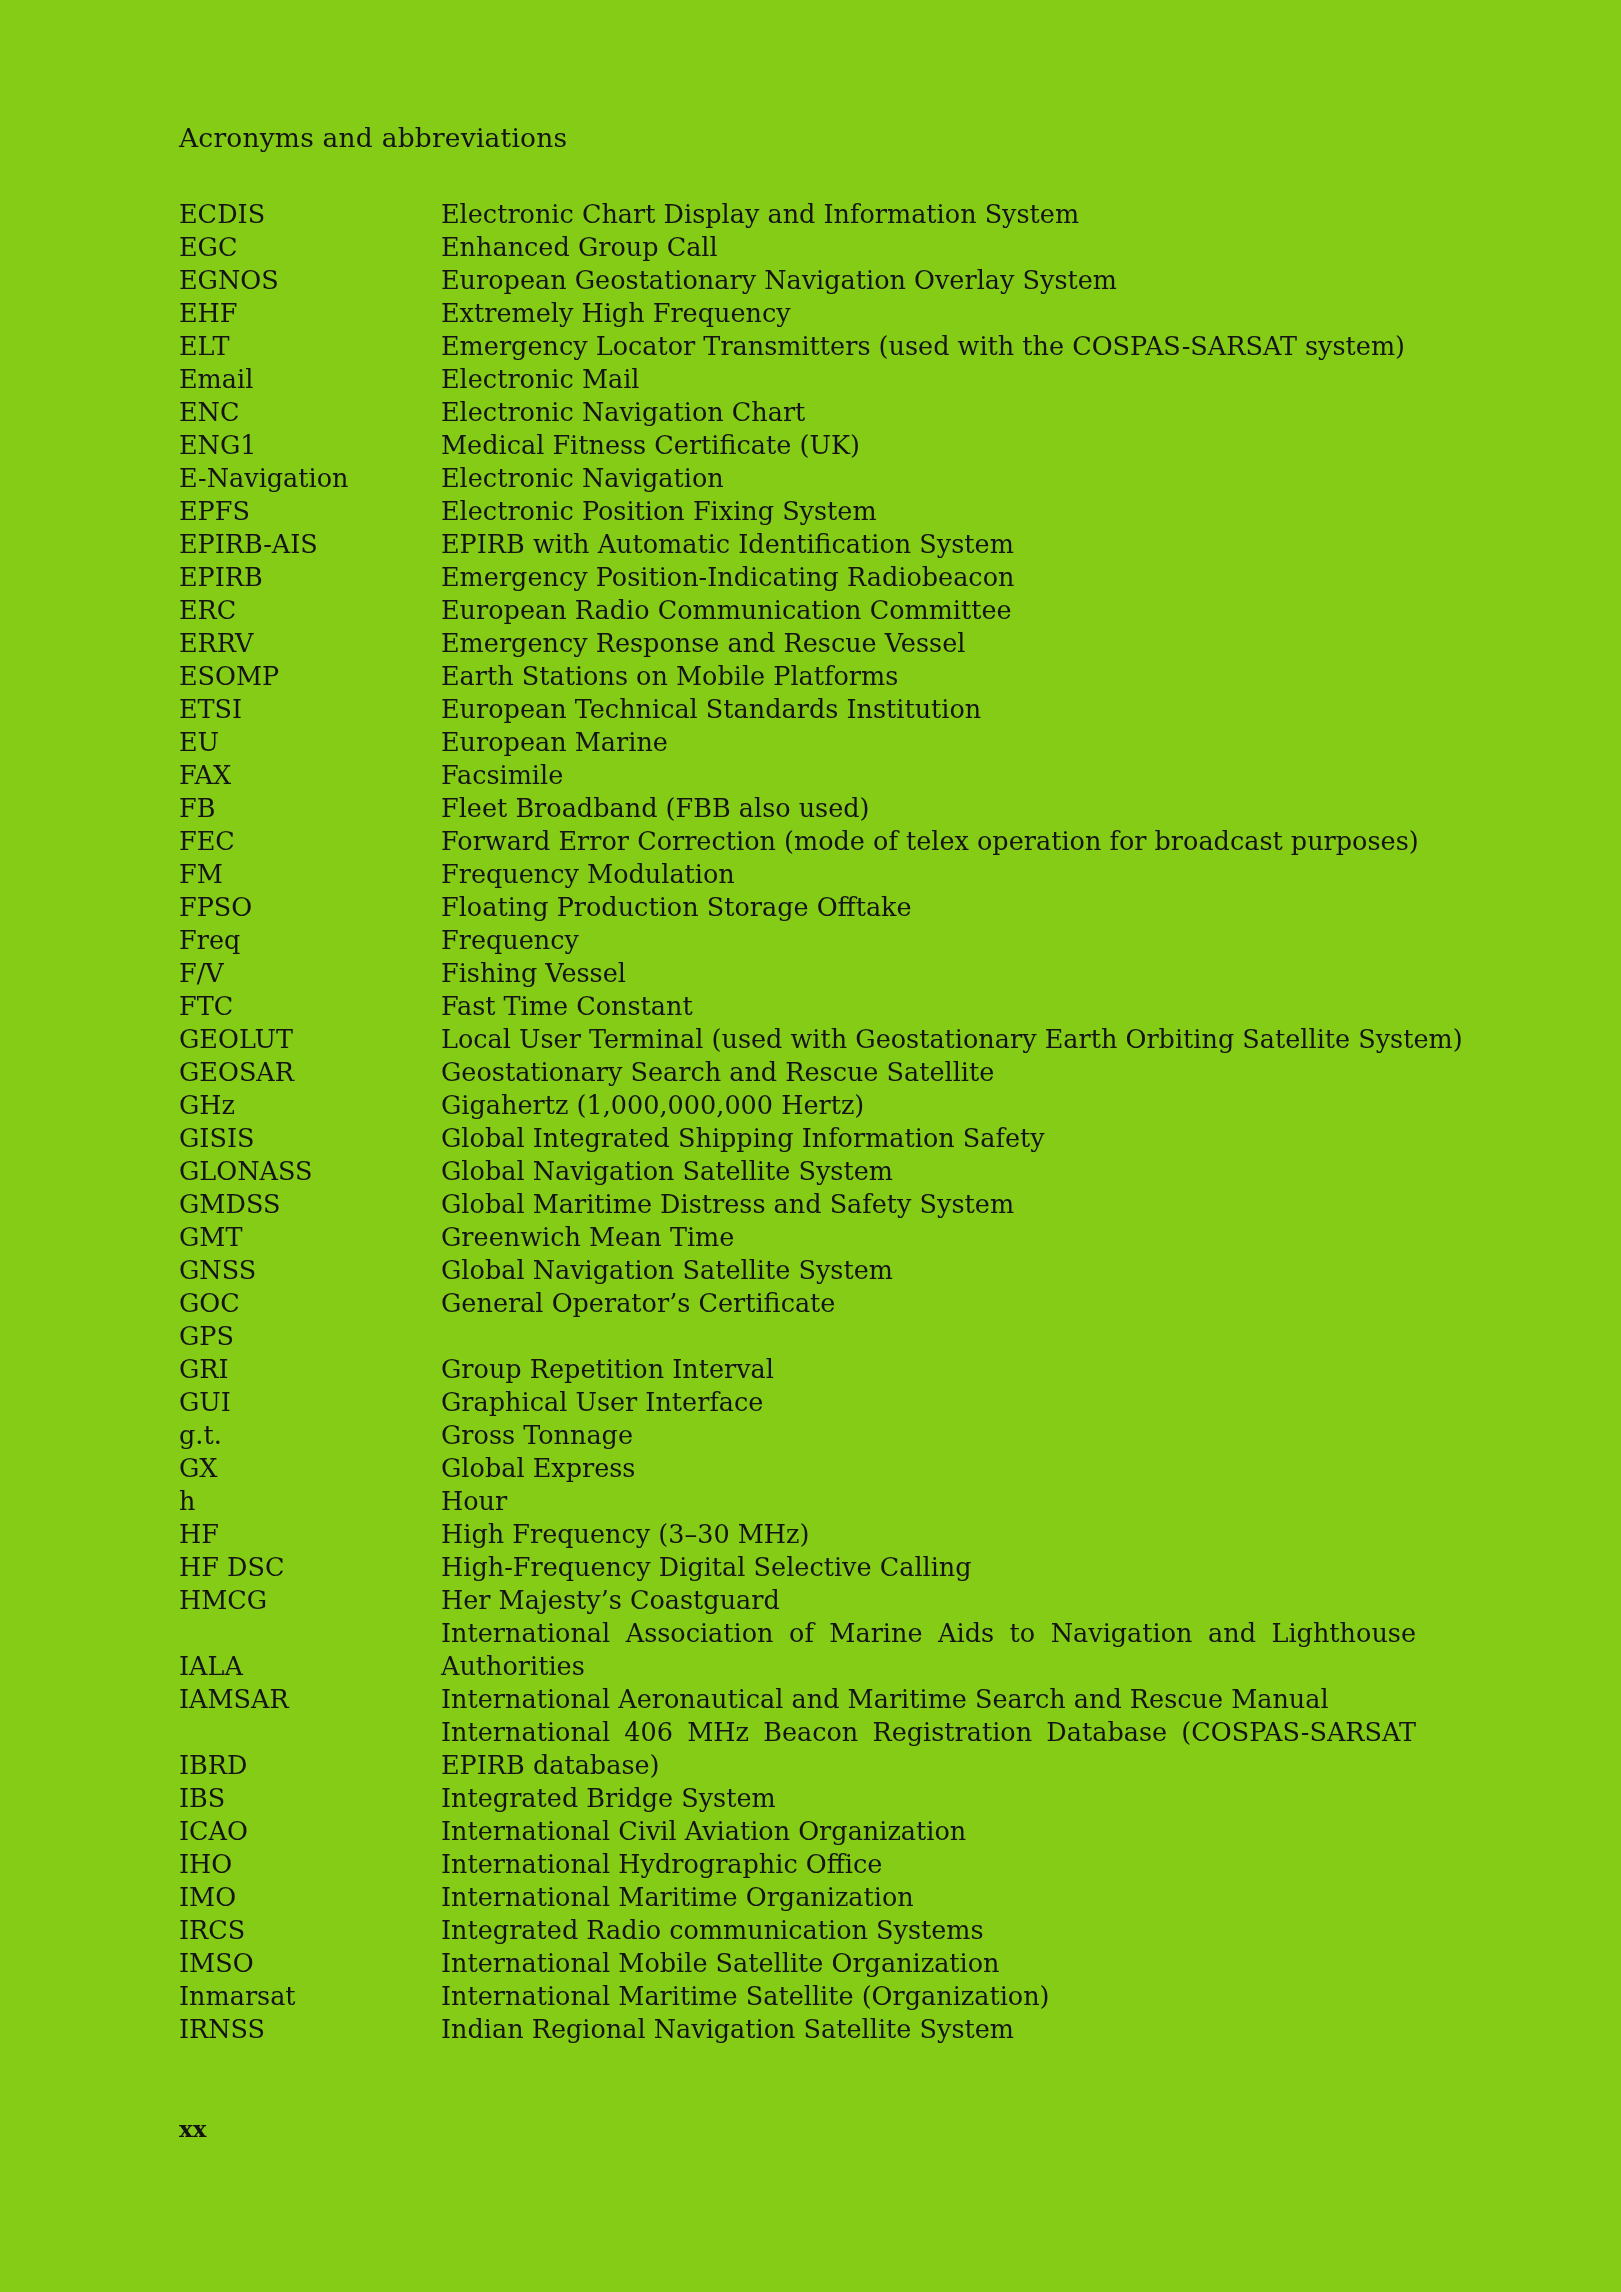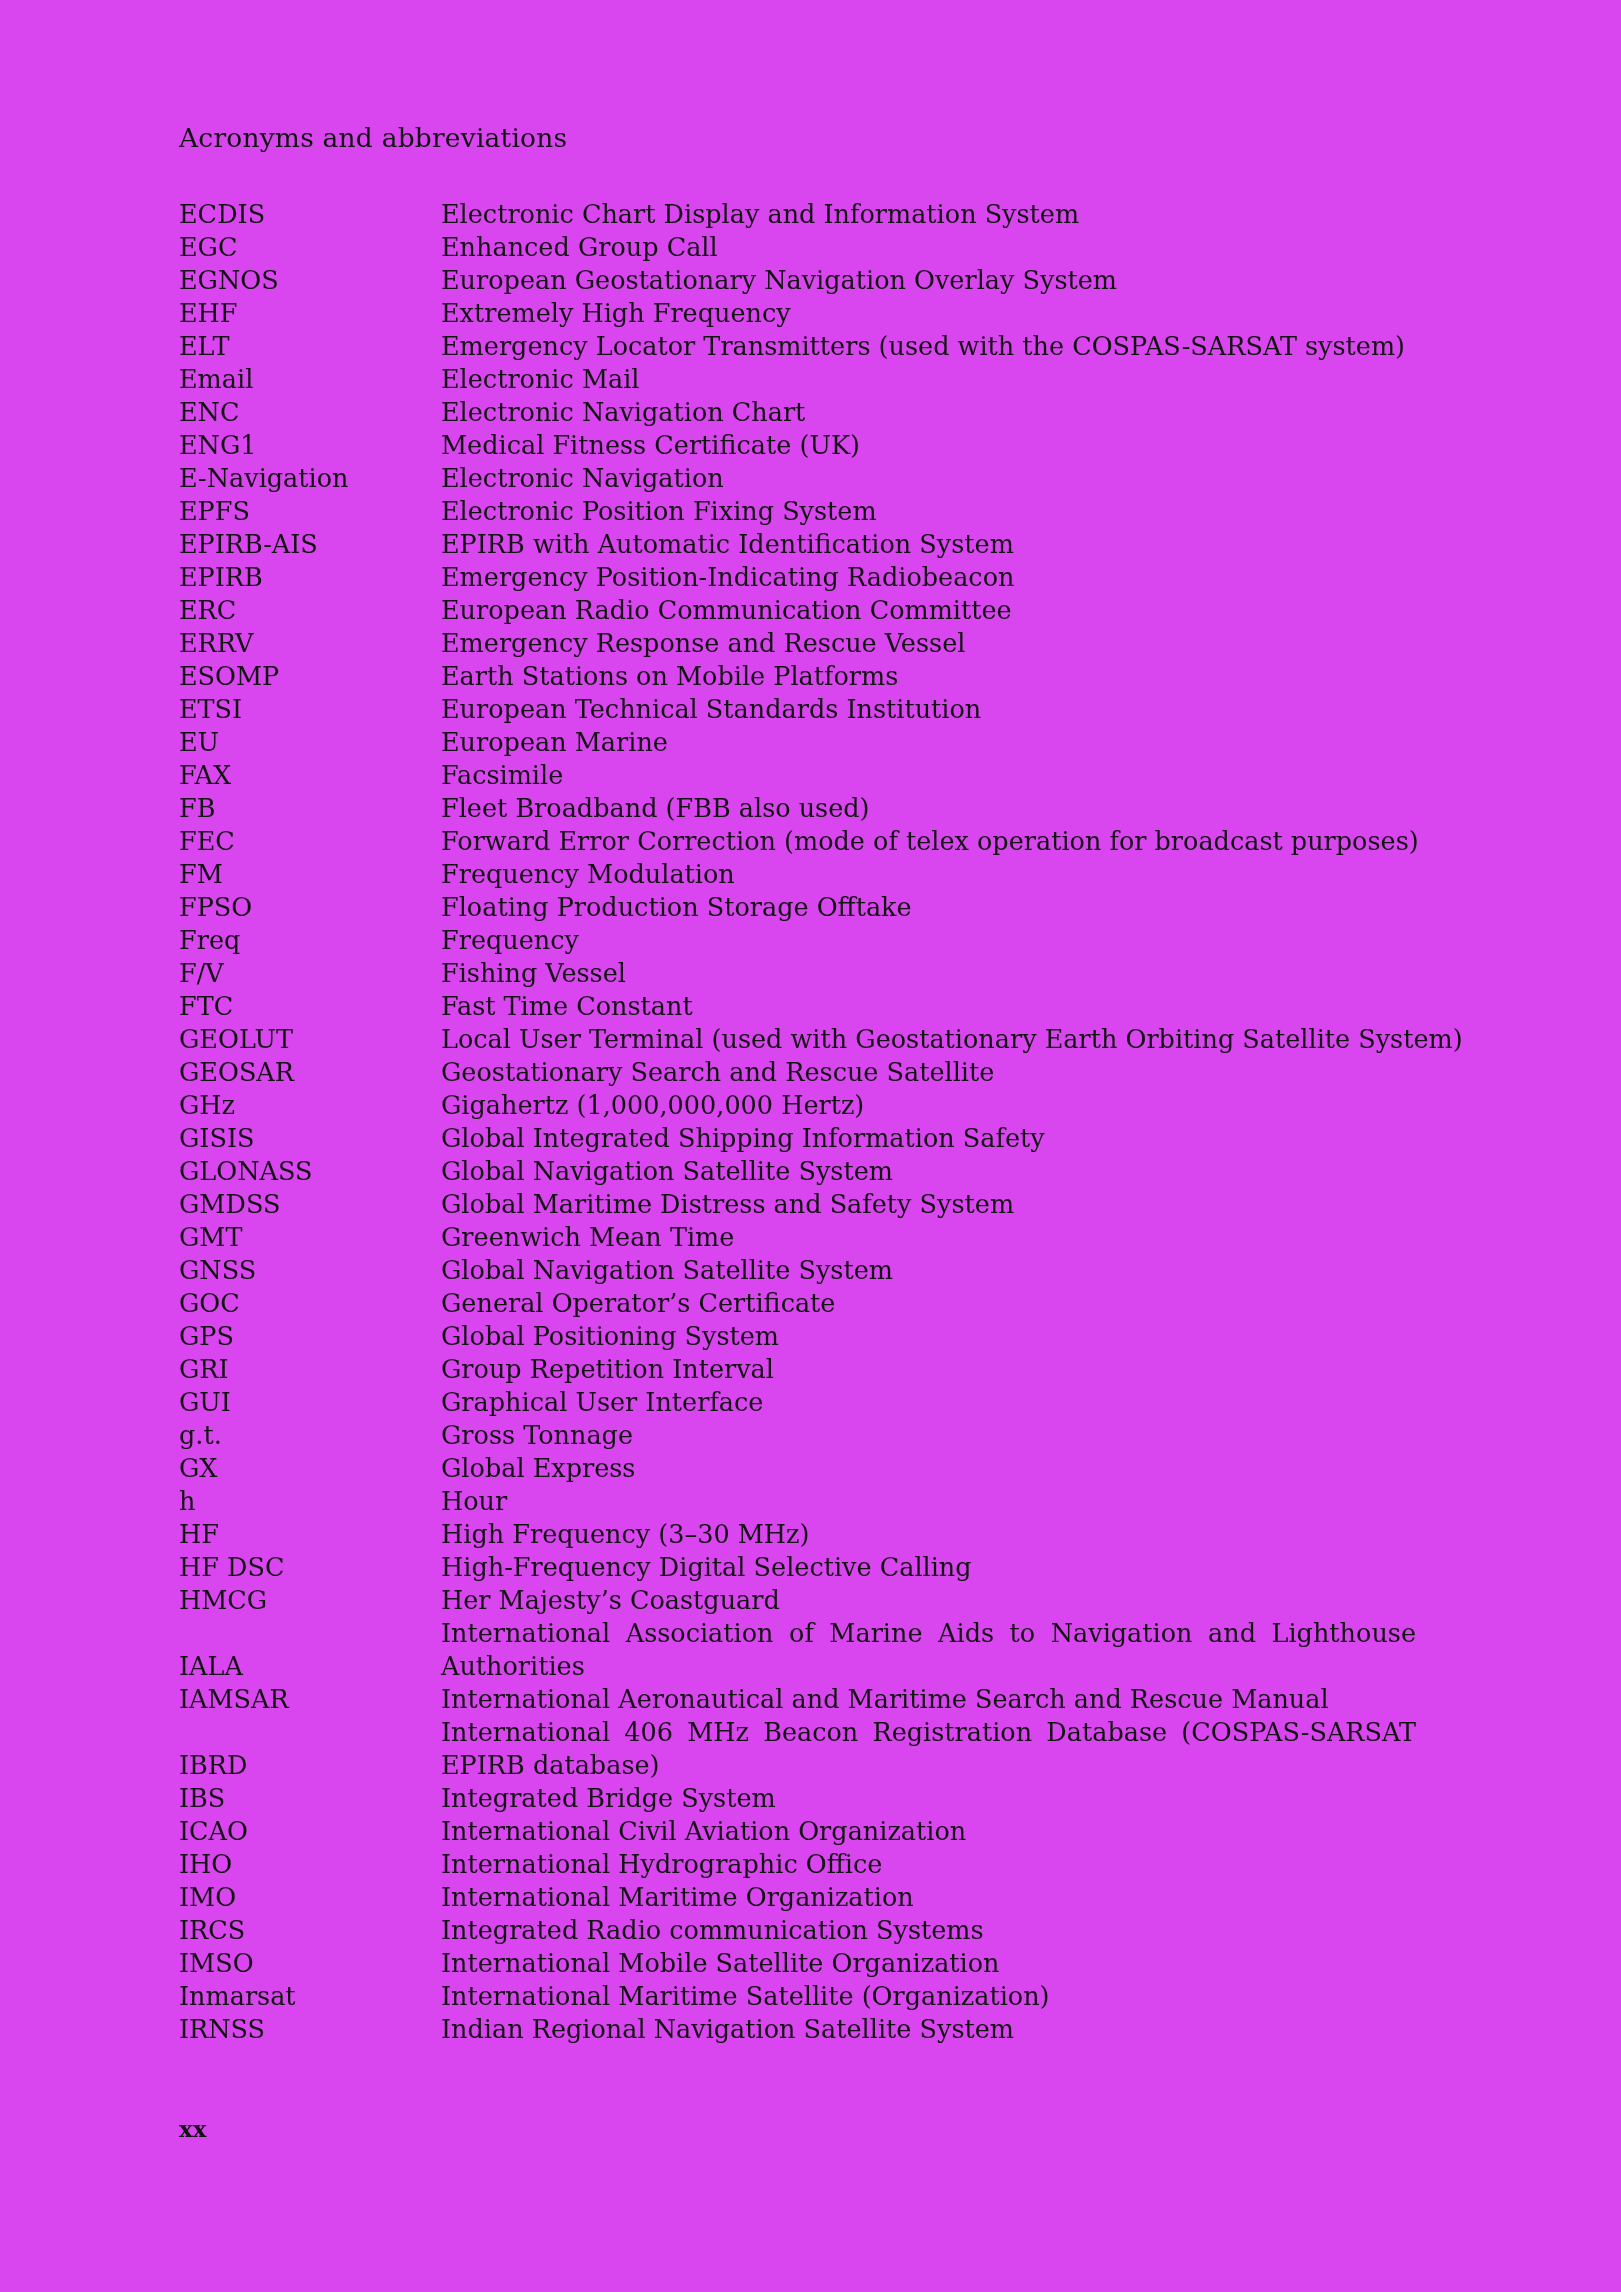--- a/index.html
+++ b/index.html
@@ -4,21 +4,21 @@
 <style>
   html, body {
     margin: 0;
     padding: 0;
     background: #ffffff;
   }
   .page {
     position: relative;
     width: 1621px;
     height: 2293px;
-    background: #d946ef;
+    background: #84cc16;
     color: #141414;
     font-family: "DejaVu Serif", "Liberation Serif", serif;
     overflow: hidden;
   }
   .heading {
     position: absolute;
     left: 179px;
     top: 122px;
     font-size: 26.5px;
     font-weight: normal;
@@ -231,21 +231,20 @@
     <div class="def">Global Navigation Satellite System</div>
   </div>
 
   <div class="row">
     <div class="term">GOC</div>
     <div class="def">General Operator’s Certificate</div>
   </div>
 
   <div class="row">
     <div class="term">GPS</div>
-    <div class="def">Global Positioning System</div>
   </div>
 
   <div class="row">
     <div class="term">GRI</div>
     <div class="def">Group Repetition Interval</div>
   </div>
 
   <div class="row">
     <div class="term">GUI</div>
     <div class="def">Graphical User Interface</div>

